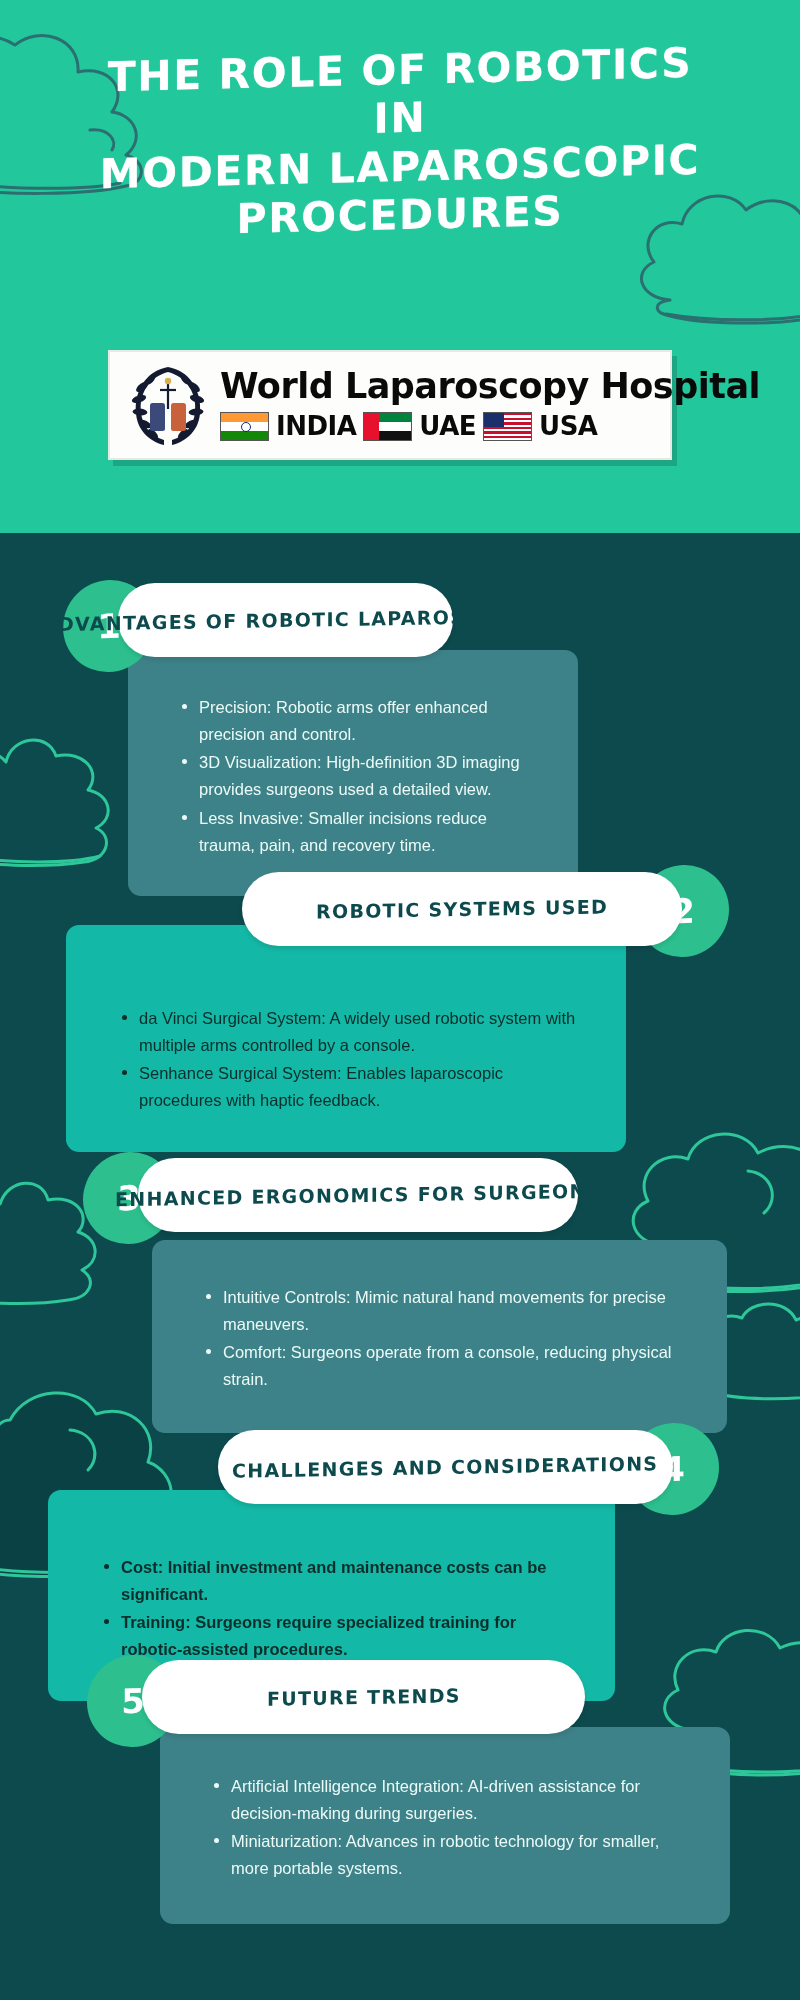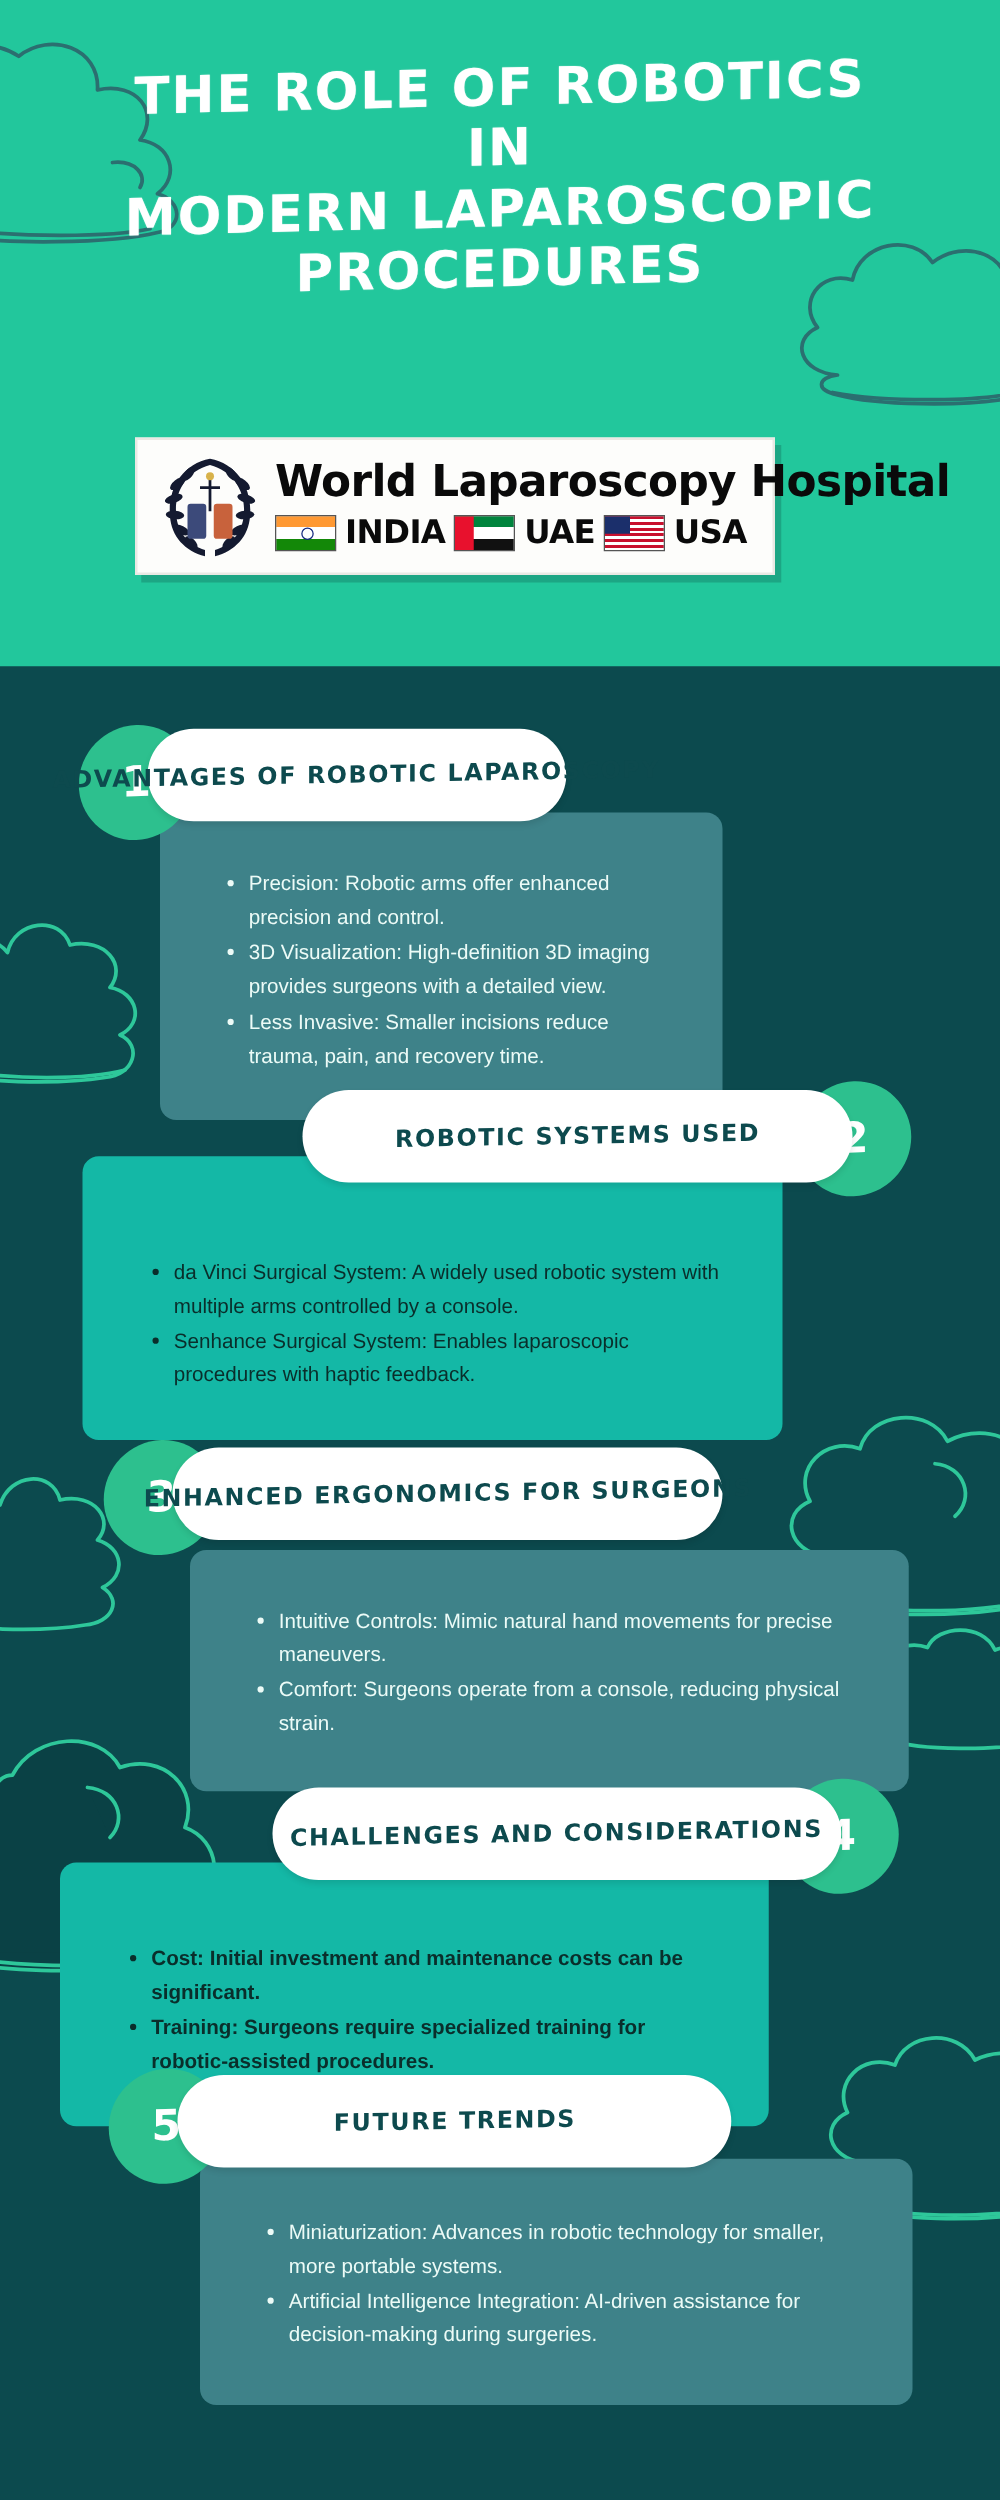--- a/index.html
+++ b/index.html
@@ -17,21 +17,21 @@
     position:absolute;left:90px;top:46px;width:620px;
     text-align:center;color:#ffffff;
     font-family:"DejaVu Sans",sans-serif;
     font-weight:bold;font-size:41px;line-height:1.18;
     letter-spacing:1.6px;text-transform:uppercase;
     transform:skewY(-1.4deg);
     text-shadow:0 0 1px rgba(255,255,255,.6);
   }
   .title .l2{display:block;}
   .logo-wrap{
-    position:absolute;left:108px;top:350px;width:512px;height:110px;
+    position:absolute;left:108px;top:350px;width:564px;height:110px;
     background:#fdfdfb;border:2px solid #e9e9e4;
     box-shadow:5px 6px 0 rgba(7,48,52,.22);
     display:flex;align-items:center;padding:0 10px;box-sizing:border-box;
   }
   .wreath{width:96px;height:96px;flex:0 0 96px;position:relative;}
   .wreath svg{width:96px;height:96px;display:block;}
   .logo-text{flex:1;display:flex;flex-direction:column;justify-content:center;padding-left:4px;}
   .logo-name{
     font-family:"DejaVu Sans",sans-serif;font-weight:bold;
     font-size:35px;color:#0a0a0a;letter-spacing:-0.5px;line-height:1;
@@ -222,21 +222,21 @@
 <div class="section" style="top:0;">
   <div class="numcircle" style="left:63px;top:580px;">
     <span>1</span>
   </div>
   <div class="pill" style="left:118px;top:583px;width:335px;">
     <span class="pill-title">Advantages of Robotic Laparoscopy</span>
   </div>
   <div class="bodybox dark" style="left:128px;top:520px;top:650px;width:450px;padding:28px 26px 22px 16px;">
     <ul>
       <li>Precision: Robotic arms offer enhanced precision and control.</li>
-      <li>3D Visualization: High-definition 3D imaging provides surgeons with a detailed view.</li>
+      <li>3D Visualization: High-definition 3D imaging provides surgeons used a detailed view.</li>
       <li>Less Invasive: Smaller incisions reduce trauma, pain, and recovery time.</li>
     </ul>
   </div>
 </div>
 
 <div class="section" style="top:0;">
   <div class="numcircle" style="left:637px;top:865px;">
     <span>2</span>
   </div>
   <div class="pill" style="left:242px;top:872px;width:440px;">
@@ -282,17 +282,17 @@
 
 <div class="section" style="top:0;">
   <div class="numcircle" style="left:87px;top:1655px;">
     <span>5</span>
   </div>
   <div class="pill" style="left:142px;top:1660px;width:443px;">
     <span class="pill-title">Future Trends</span>
   </div>
   <div class="bodybox dark" style="left:160px;top:1727px;width:570px;padding:30px 28px 26px 16px;">
     <ul>
+      <li>Artificial Intelligence Integration: AI-driven assistance for decision-making during surgeries.</li>
       <li>Miniaturization: Advances in robotic technology for smaller, more portable systems.</li>
-      <li>Artificial Intelligence Integration: AI-driven assistance for decision-making during surgeries.</li>
     </ul>
   </div>
 </div>
 
 </body></html>

